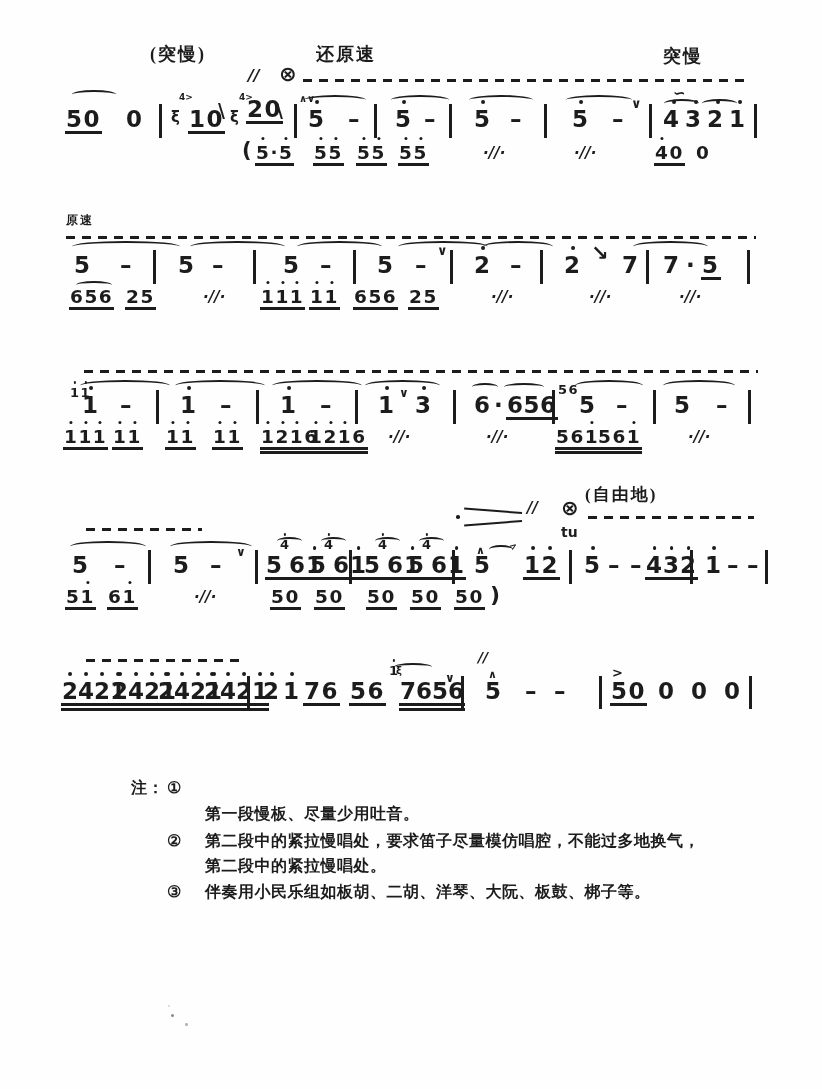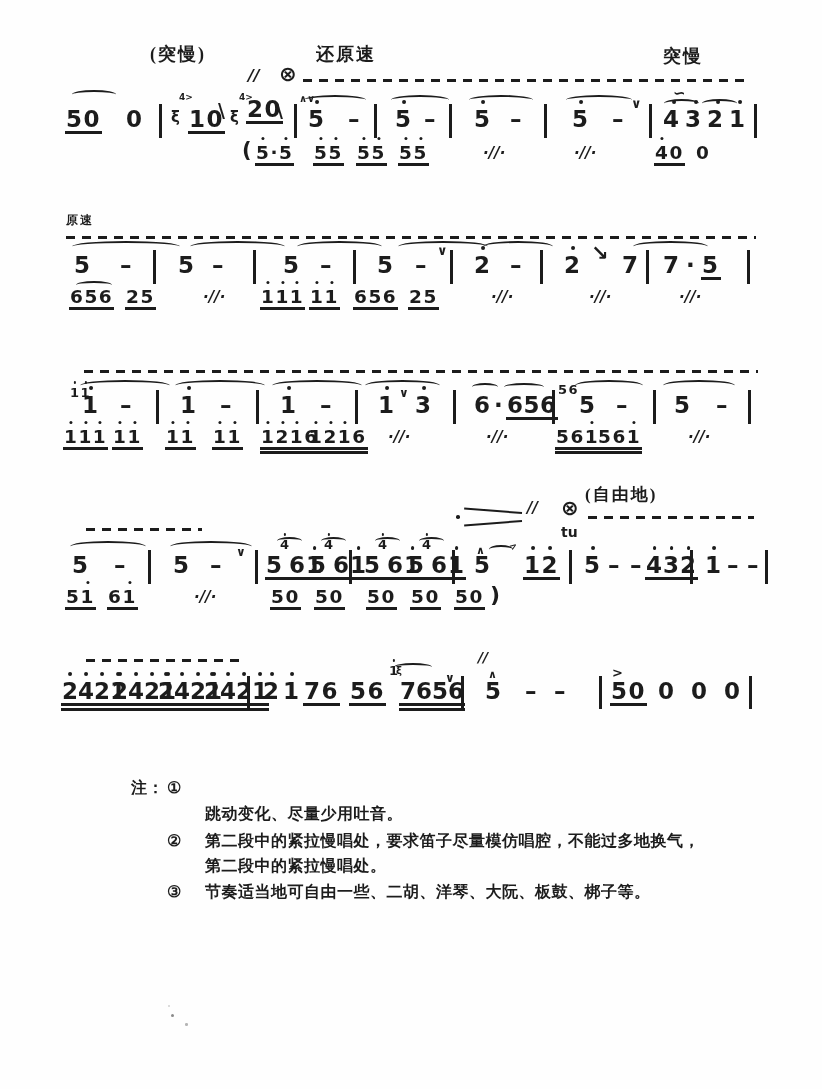--- a/index.html
+++ b/index.html
@@ -247,22 +247,22 @@
     <div class="el ntg" style="left: 554px; top: 680px; font-size: 23px; letter-spacing: 1.5px;"><span class="dg">–</span></div>
     <div class="el bar" style="left: 599px; top: 676px; height: 33px;"></div>
     <div class="el sym" style="left: 612px; top: 666px; font-size: 13px;">&gt;</div>
     <div class="el ntg" style="left: 611px; top: 680px; font-size: 23px; letter-spacing: 1.5px;"><span class="dg">5</span><span class="dg">0</span><i class="ul" style="bottom: -3px;"></i></div>
     <div class="el ntg" style="left: 658px; top: 680px; font-size: 23px; letter-spacing: 1.5px;"><span class="dg">0</span></div>
     <div class="el ntg" style="left: 691px; top: 680px; font-size: 23px; letter-spacing: 1.5px;"><span class="dg">0</span></div>
     <div class="el ntg" style="left: 724px; top: 680px; font-size: 23px; letter-spacing: 1.5px;"><span class="dg">0</span></div>
     <div class="el bar" style="left: 749px; top: 676px; height: 33px;"></div>
     <div class="el ftn" style="left: 131px; top: 780px; font-size: 16px;">注：</div>
     <div class="el ftn" style="left: 167px; top: 780px; font-size: 16px;">①</div>
-    <div class="el ftn" style="left: 205px; top: 806px; font-size: 16px;">跳动变化、尽量少用吐音。</div>
+    <div class="el ftn" style="left: 205px; top: 806px; font-size: 16px;">第一段慢板、尽量少用吐音。</div>
     <div class="el ftn" style="left: 167px; top: 833px; font-size: 16px;">②</div>
     <div class="el ftn" style="left: 205px; top: 833px; font-size: 16px;">第二段中的紧拉慢唱处，要求笛子尽量模仿唱腔，不能过多地换气，</div>
     <div class="el ftn" style="left: 205px; top: 858px; font-size: 16px;">第二段中的紧拉慢唱处。</div>
     <div class="el ftn" style="left: 167px; top: 884px; font-size: 16px;">③</div>
-    <div class="el ftn" style="left: 205px; top: 884px; font-size: 16px;">节奏适当地可自由一些、二胡、洋琴、大阮、板鼓、梆子等。</div>
+    <div class="el ftn" style="left: 205px; top: 884px; font-size: 16px;">伴奏用小民乐组如板胡、二胡、洋琴、大阮、板鼓、梆子等。</div>
     <div class="el spk" style="left: 171px; top: 1014px; width: 3px; height: 3px; background: rgb(138, 138, 138);"></div>
     <div class="el spk" style="left: 185px; top: 1023px; width: 2.5px; height: 2.5px; background: rgb(181, 181, 181);"></div>
     <div class="el spk" style="left: 168px; top: 1005px; width: 2px; height: 2px; background: rgb(208, 208, 208);"></div>
   </div>
 
 </body></html>

